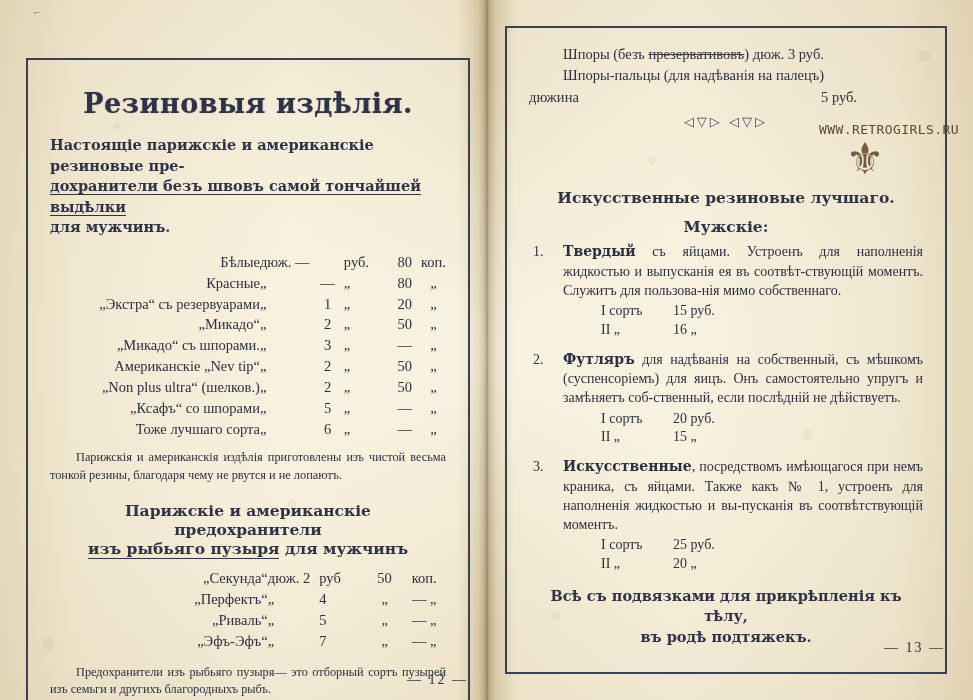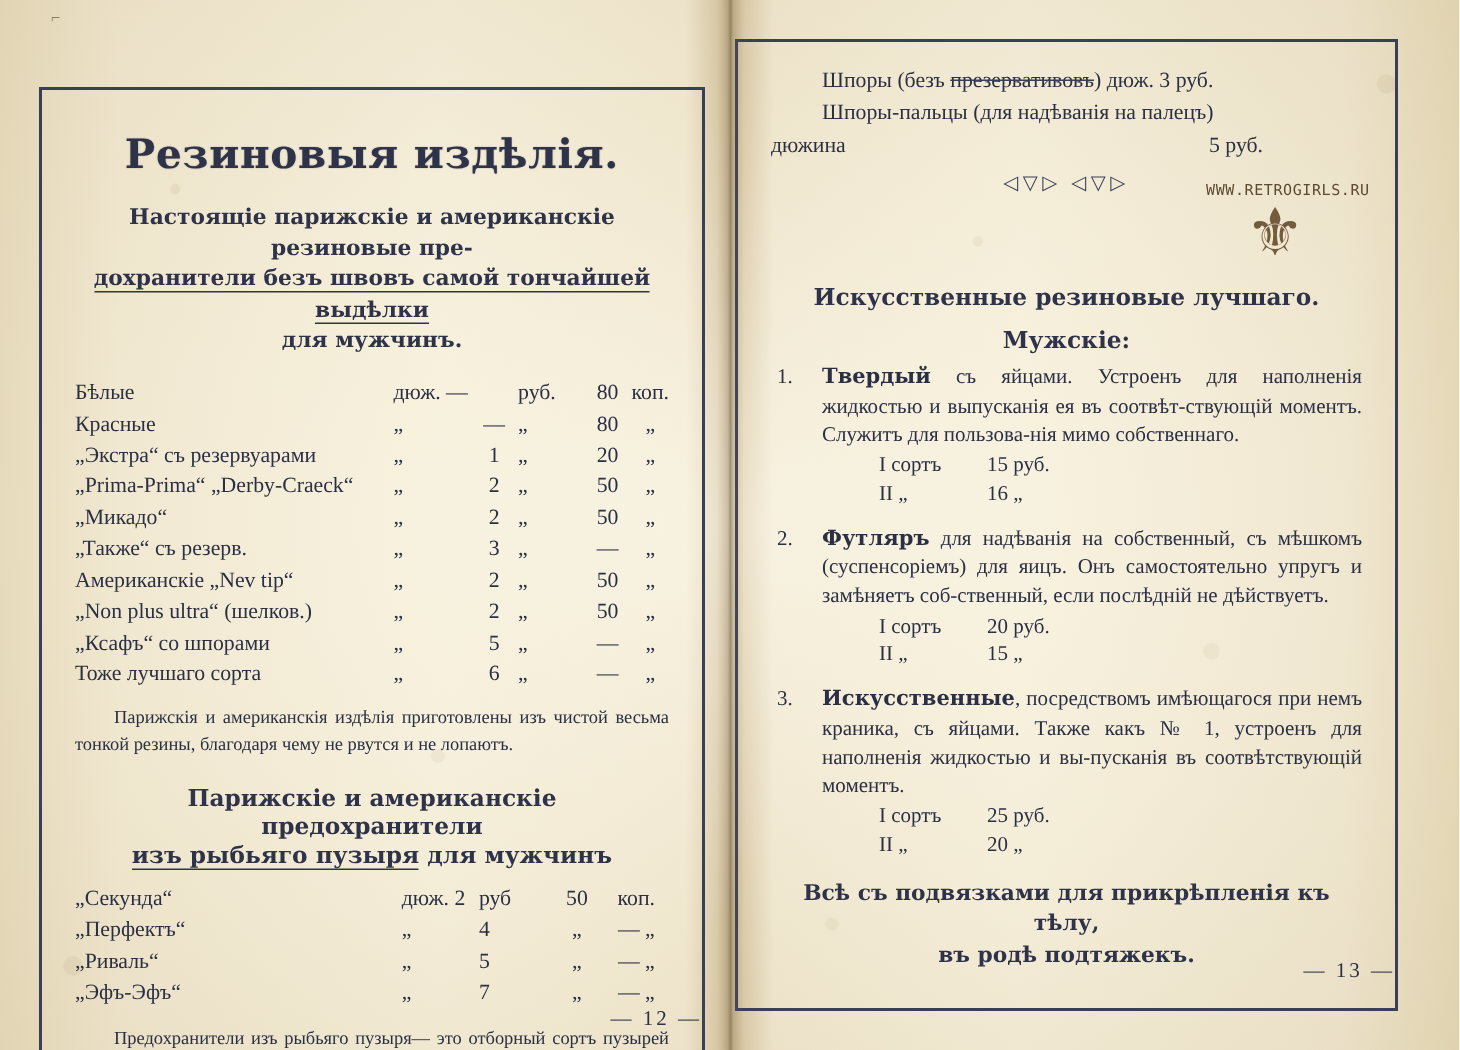--- a/index.html
+++ b/index.html
@@ -46,21 +46,21 @@
     background: linear-gradient(90deg, rgba(120,100,66,0.00) 0%, rgba(120,100,66,0.22) 40%, rgba(90,72,44,0.45) 50%, rgba(120,100,66,0.22) 60%, rgba(120,100,66,0.00) 100%);
     pointer-events: none;
   }
 
   .leaf {
     position: absolute;
     top: 0;
     height: 700px;
   }
   .leaf.left  { left: 0;   width: 487px; }
-  .leaf.right { left: 472px; width: 486px; }
+  .leaf.right { left: 487px; width: 486px; }
 
   .frame {
     position: absolute;
     border: 2px solid #3a3f58;
     box-sizing: border-box;
   }
   .frame.left  { left: 26px;  top: 26px; width: 444px; height: 648px; margin-top: 32px; }
   .frame.right { left: 18px;  top: 26px; width: 442px; height: 648px; }
 
   .inner {
@@ -88,38 +88,37 @@
     margin: 16px 0 10px 0;
     color: #2e3349;
   }
   h2.section .u { border-bottom: 1px solid #2e3349; }
 
   p.lead {
     font-family: "DejaVu Serif", serif;
     font-size: 14.5px;
     font-weight: bold;
     line-height: 1.42;
-    text-align: center;
     margin: 0 0 14px 0;
     color: #2e3349;
   }
   p.lead .u { border-bottom: 1px solid #2e3349; }
 
   table.price {
     width: 100%;
     border-collapse: collapse;
     font-size: 14.5px;
     line-height: 1.30;
   }
   table.price td {
     padding: 1px 0;
     vertical-align: baseline;
     white-space: nowrap;
   }
-  td.nm  { width: 55%; }
+  td.nm  { width: 55%; text-align: right; }
   td.u1  { width: 13%; text-align: left; }
   td.u2  { width: 9%;  text-align: center; }
   td.u3  { width: 12%; text-align: left; }
   td.u4  { width: 11%; text-align: center; }
 
   p.note {
     font-size: 12.3px;
     line-height: 1.45;
     text-align: justify;
     margin: 10px 0 0 0;
@@ -154,21 +153,21 @@
   }
   .stamp {
     position: absolute;
     right: 34px;
     top: 94px;
     width: 92px;
     text-align: center;
   }
   .stamp .wm {
     font-family: "DejaVu Sans Mono", monospace;
-    font-size: 10px;
+    font-size: 13px;
     letter-spacing: 0.4px;
     color: #5d4a32;
     margin-bottom: 2px;
   }
   .stamp .crest {
     font-size: 44px;
     line-height: 0.95;
     color: #6d5436;
     opacity: 0.95;
   }
@@ -261,37 +260,29 @@
             </tr>
             <tr>
               <td class="nm">„Экстра“ съ резервуарами</td>
               <td class="u1">„</td>
               <td class="u2">1</td>
               <td class="u3">„</td>
               <td class="u2">20</td>
               <td class="u4">„</td>
             </tr>
             <tr>
-              <td class="nm">„Prima-Prima“ „Derby-Craeck“</td>
+              <td class="nm">„Микадо“</td>
               <td class="u1">„</td>
               <td class="u2">2</td>
               <td class="u3">„</td>
               <td class="u2">50</td>
               <td class="u4">„</td>
             </tr>
             <tr>
-              <td class="nm">„Микадо“</td>
-              <td class="u1">„</td>
-              <td class="u2">2</td>
-              <td class="u3">„</td>
-              <td class="u2">50</td>
-              <td class="u4">„</td>
-            </tr>
-            <tr>
-              <td class="nm">„Также“ съ резерв.</td>
+              <td class="nm">„Микадо“ съ шпорами.</td>
               <td class="u1">„</td>
               <td class="u2">3</td>
               <td class="u3">„</td>
               <td class="u2">—</td>
               <td class="u4">„</td>
             </tr>
             <tr>
               <td class="nm">Американскіе „Nev tip“</td>
               <td class="u1">„</td>
               <td class="u2">2</td>

